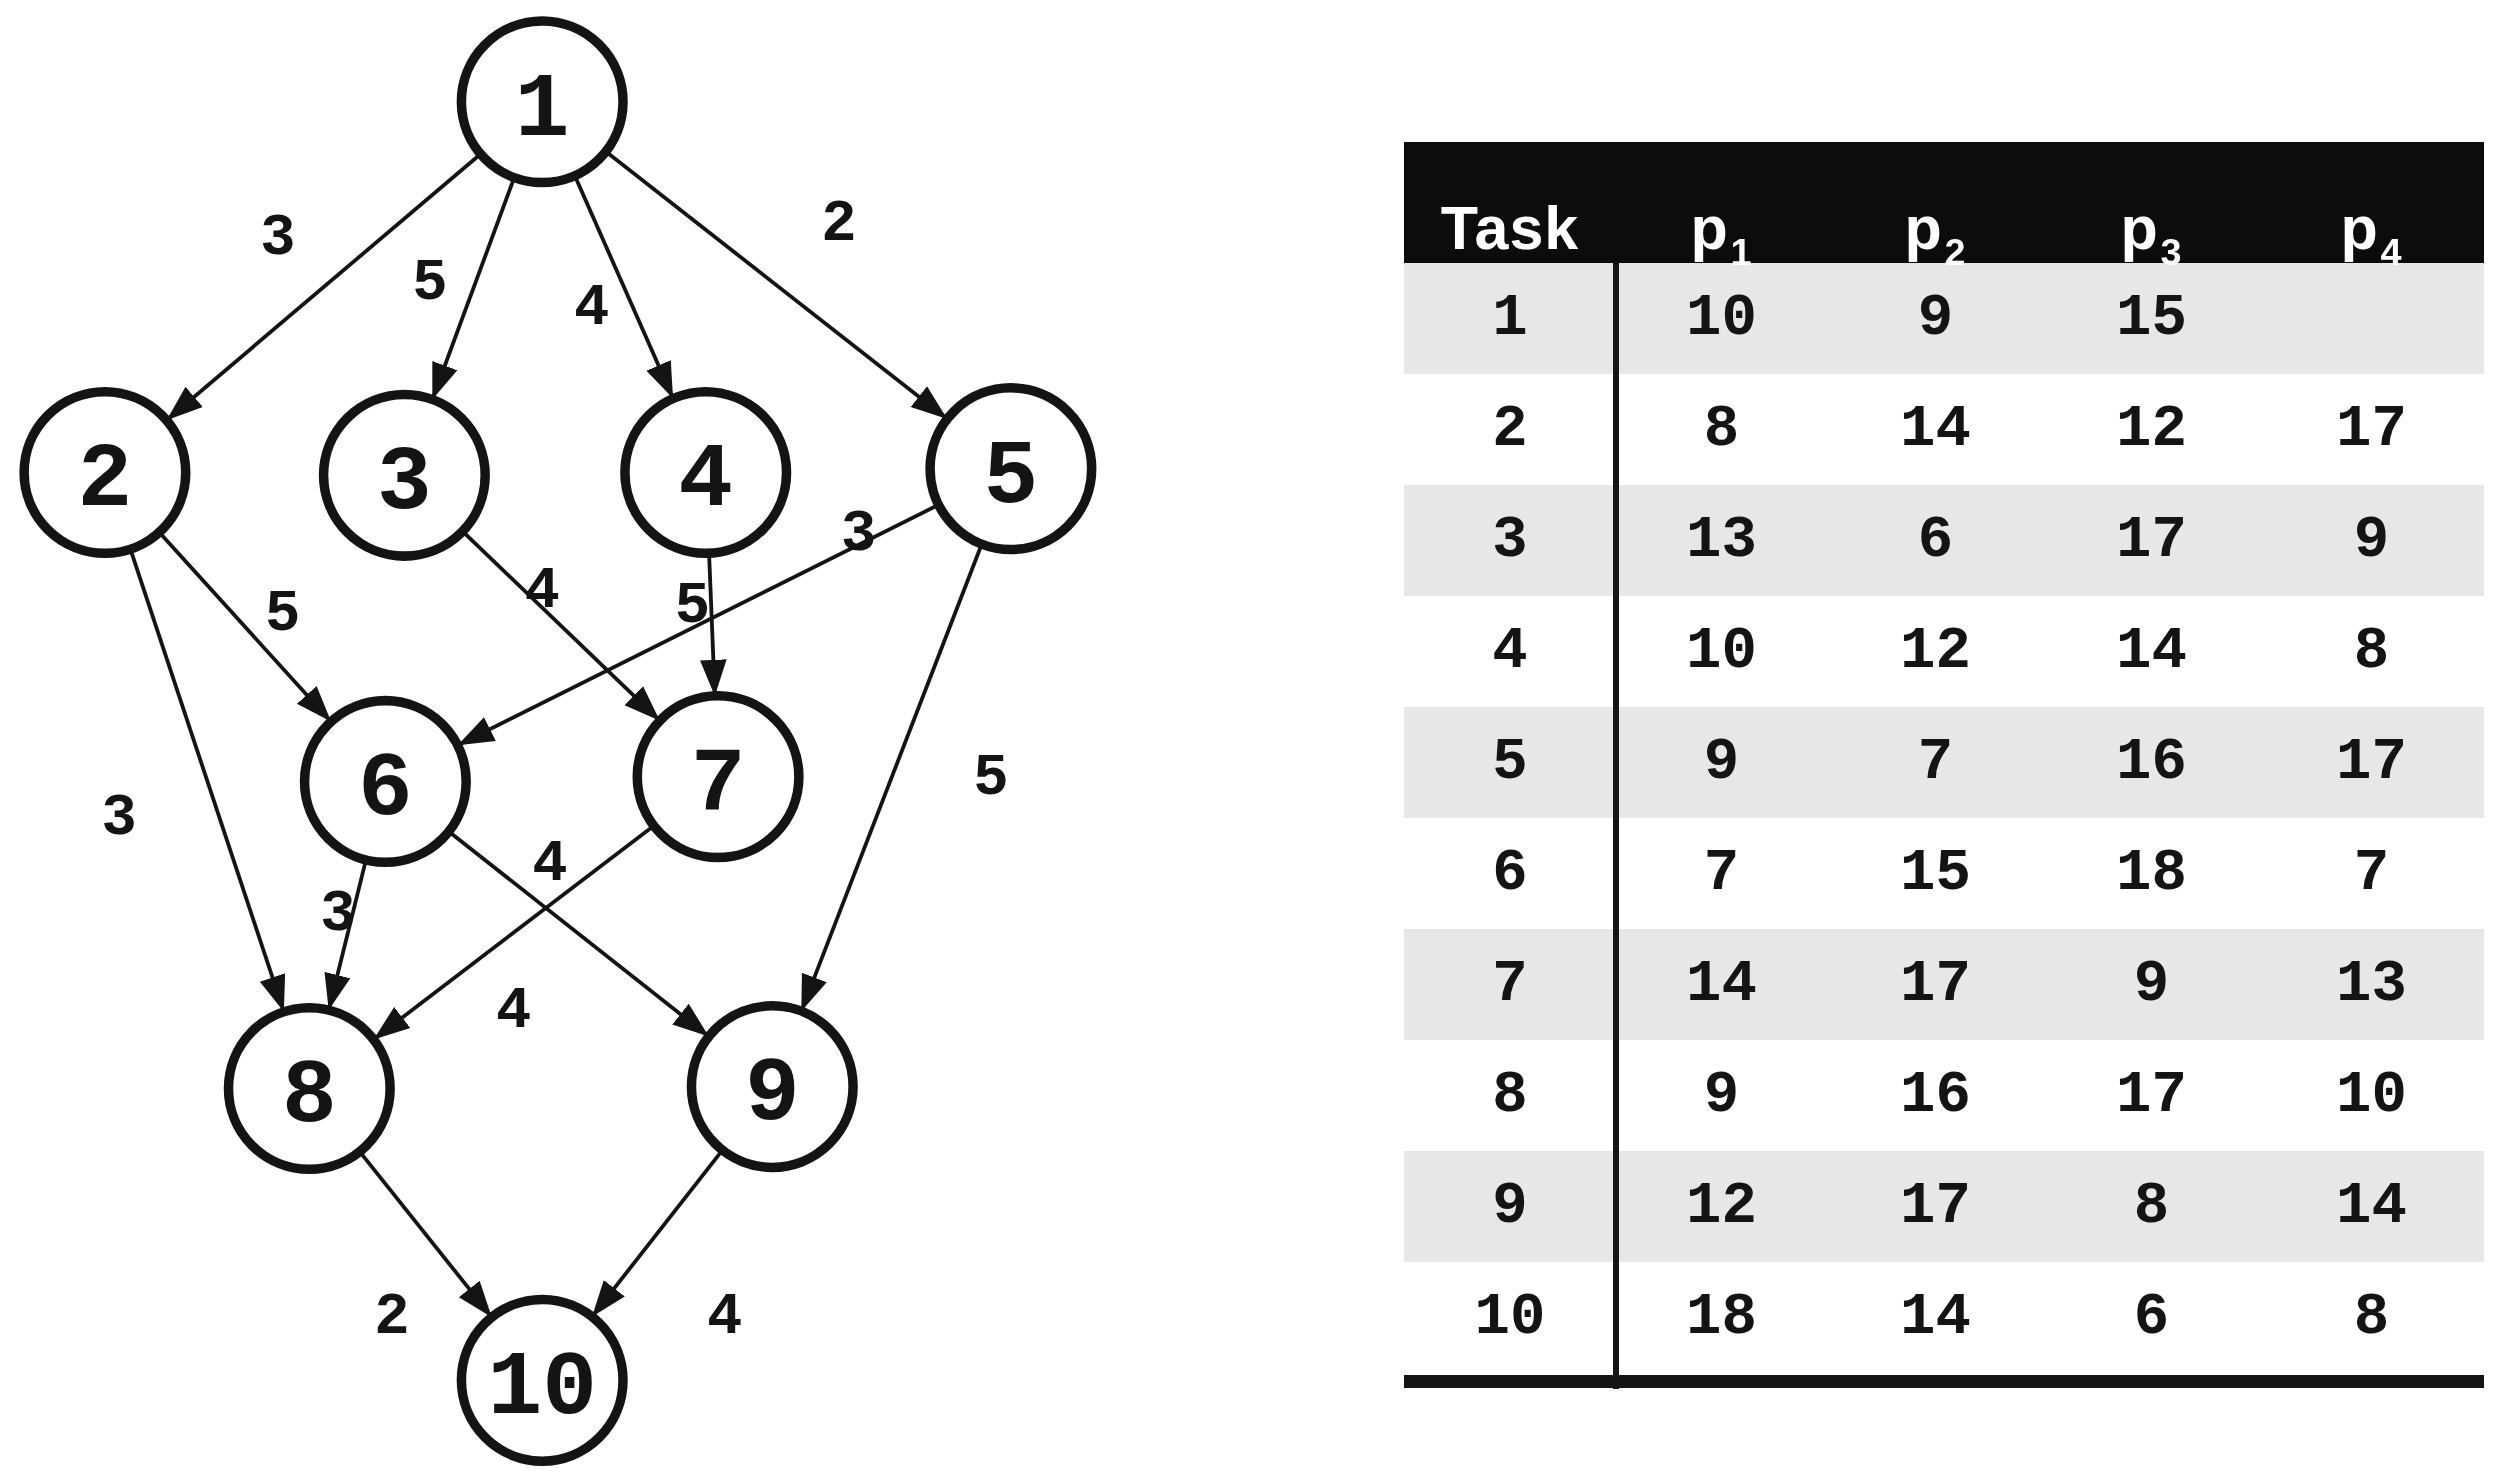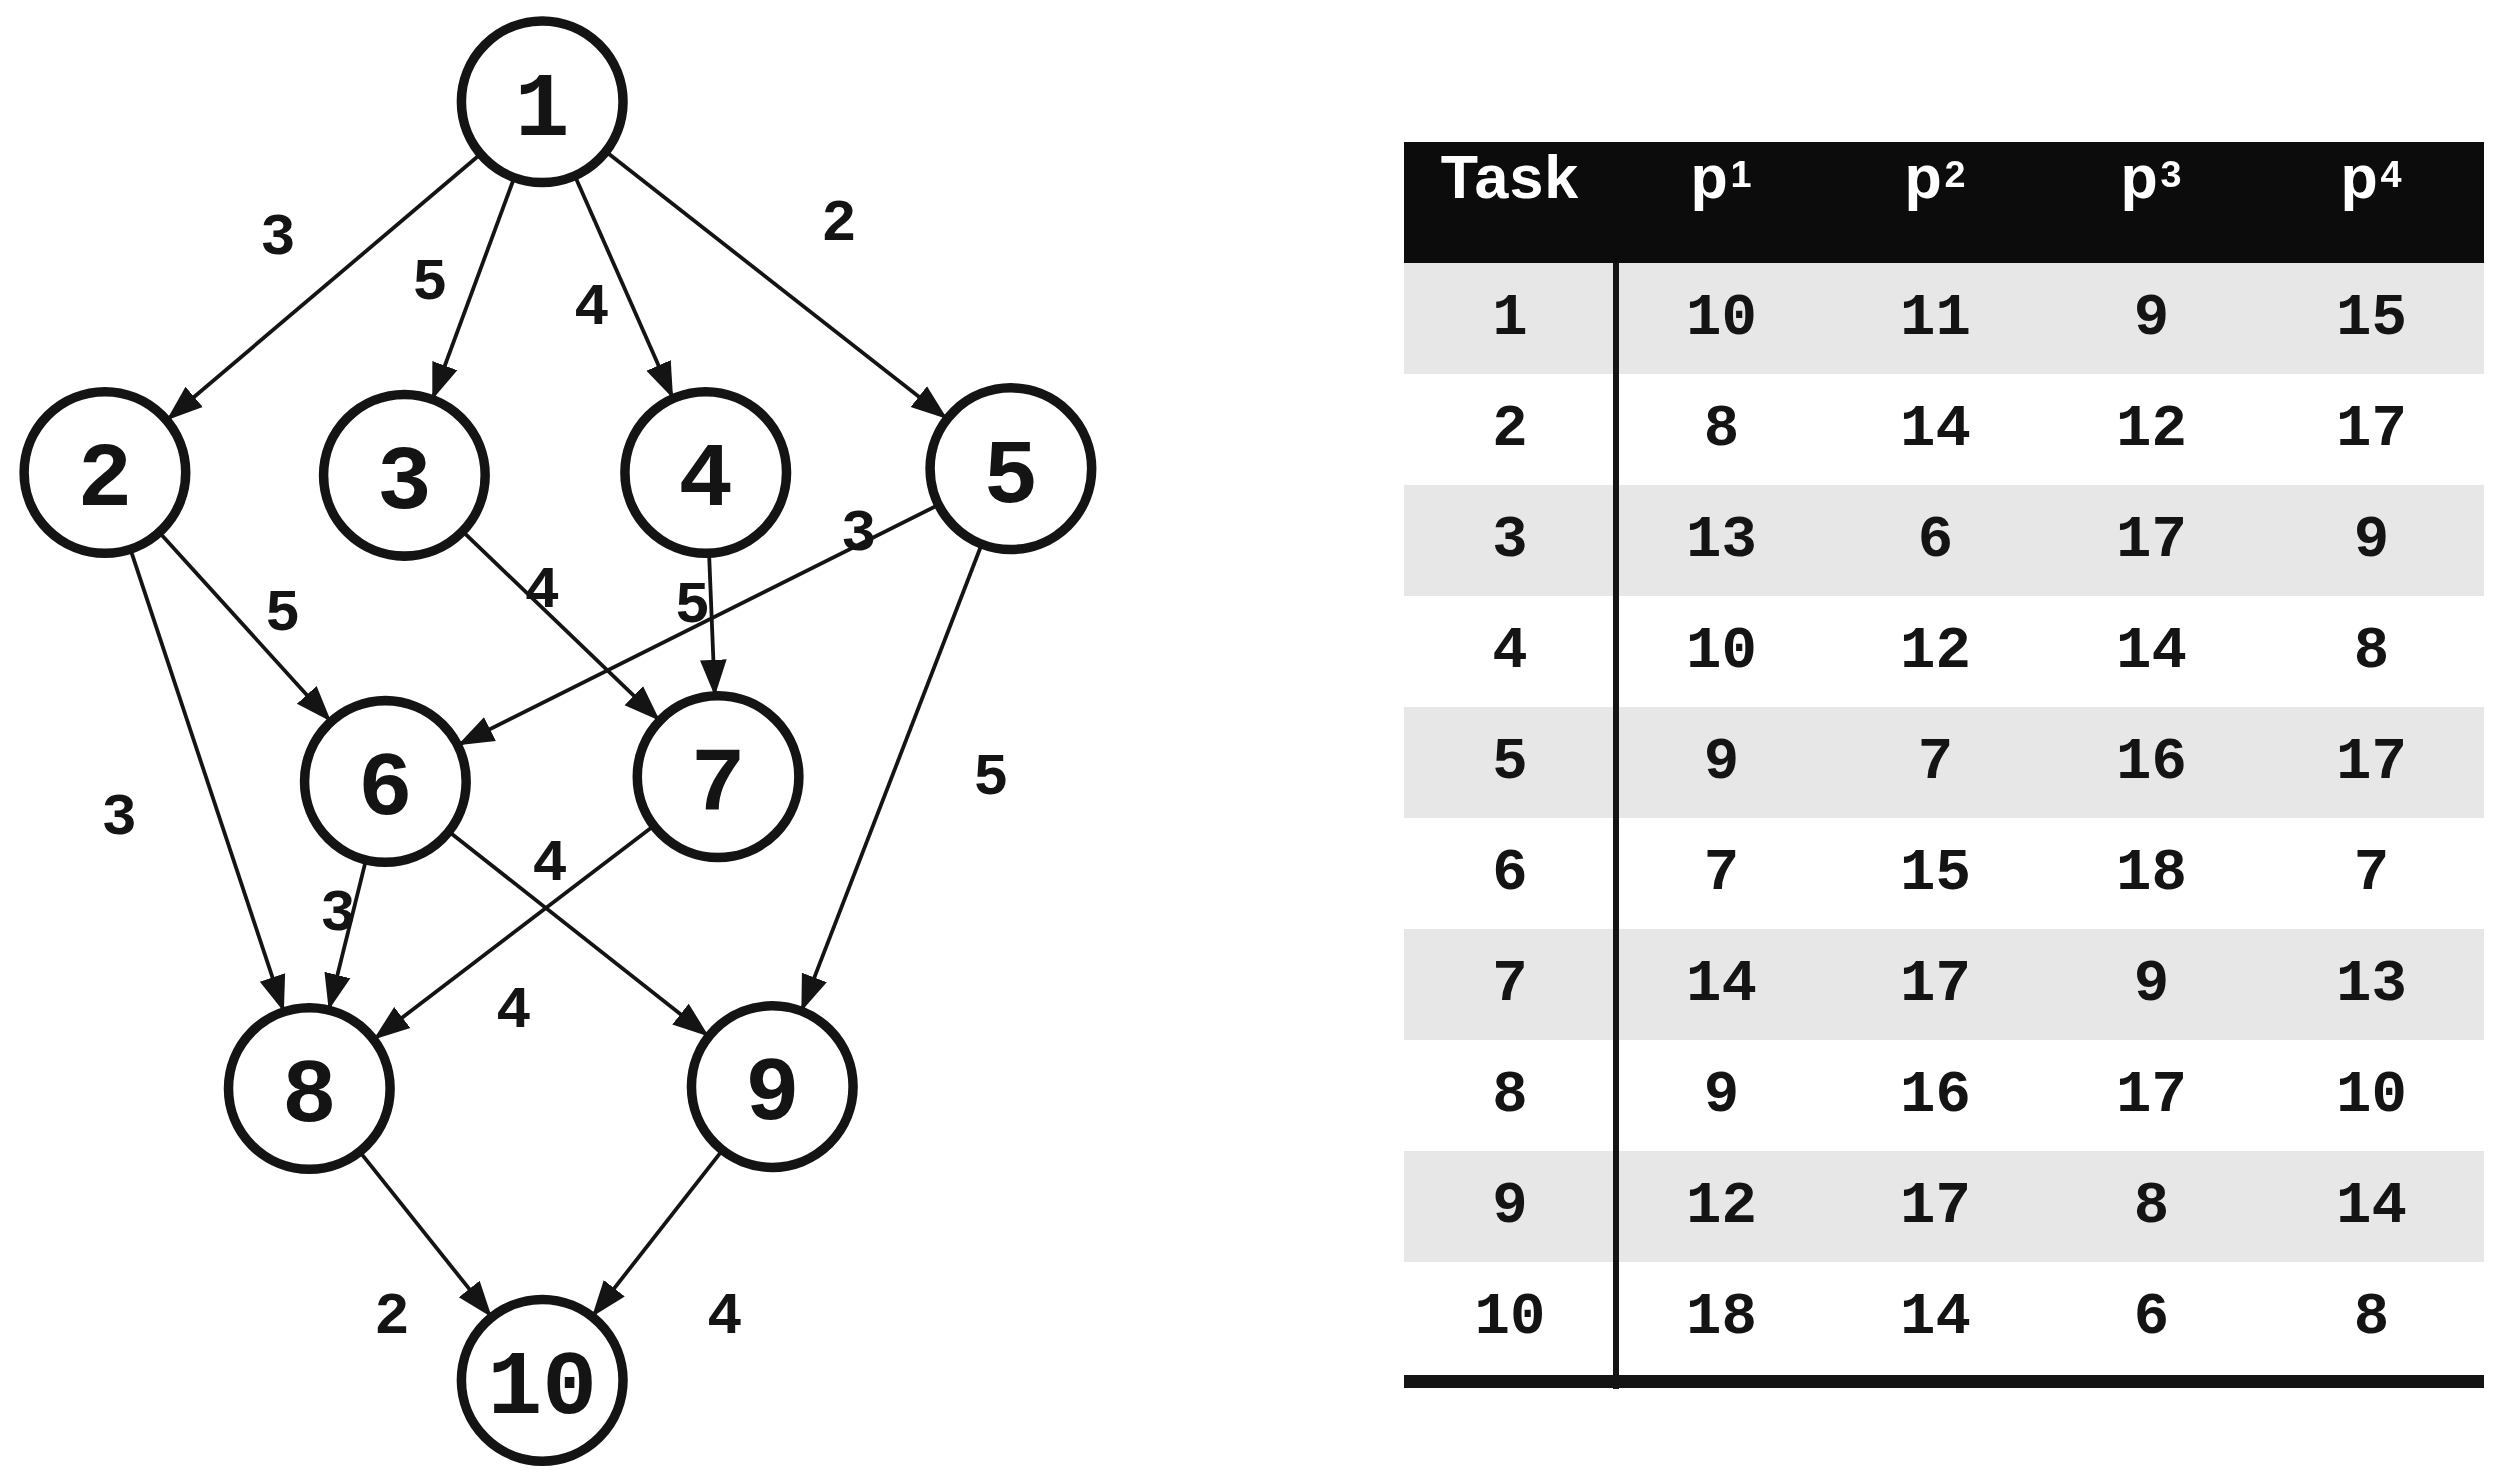--- a/index.html
+++ b/index.html
@@ -54,21 +54,21 @@
     top: 142px;
     width: 1080px;
   }
   .t-header {
     display: grid;
     grid-template-columns: 212px 211px 217px 215px 225px;
     height: 121px;
   }
   .t-header .hcell {
     display: flex;
-    align-items: flex-start;
+    align-items: flex-end;
     justify-content: center;
     font-weight: 700;
     font-size: 61px;
     letter-spacing: 1px;
   }
   .hsub {
     font-size: 0.62em;
     display: inline-block;
     transform: translateY(0.28em);
     margin-left: 1.9px;
@@ -192,21 +192,20 @@
         </div>
         <div class="hcell">
           <span>p</span>
           <span class="hsub">4</span>
         </div>
       </div>
     <div id="t-body">
         <div class="t-row" style="background: rgb(231, 231, 231);">
           <div class="cell">1</div>
           <div class="cell">10</div>
-          <div class="cell">11</div>
           <div class="cell">9</div>
           <div class="cell">15</div>
         </div>
         <div class="t-row" style="background: rgb(255, 255, 255);">
           <div class="cell">2</div>
           <div class="cell">8</div>
           <div class="cell">14</div>
           <div class="cell">12</div>
           <div class="cell">17</div>
         </div>

